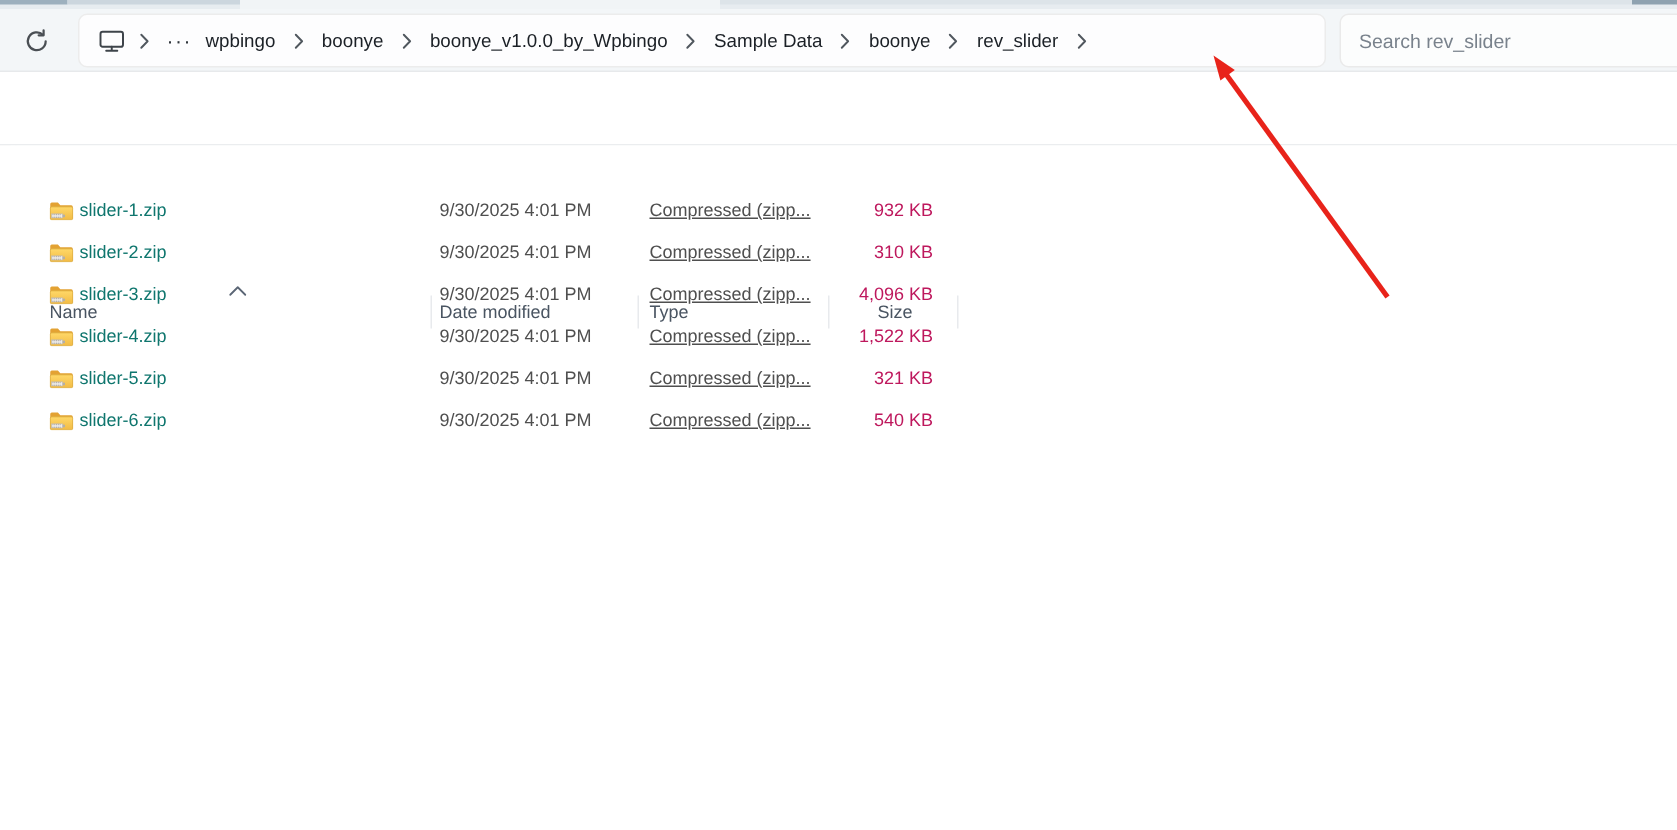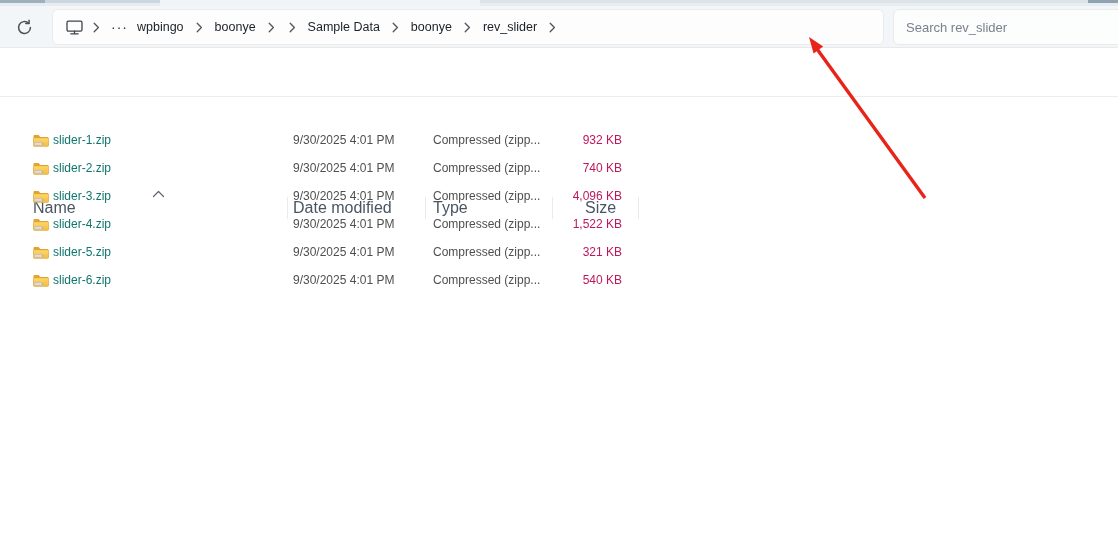--- a/index.html
+++ b/index.html
@@ -50,29 +50,29 @@
   .tool-group { position:absolute; top:58px; height:32px; display:flex; align-items:center; gap:6px; padding:0 8px; border-radius:4px; cursor:pointer; }
   .tool-label { font-size:13px; color:#1b1b1b; }
   .more-dots { font-size:13px; font-weight:bold; letter-spacing:2px; color:#1f1f1f; }
 
   
   .left-rail { left:0; top:97px; width:7px; height:456px; background:#f0f0f0; }
   .rail-thumb { left:0; top:394px; width:5px; height:136px; background:#8d8d8d; }
   .rail-sep { left:10px; top:97px; width:1px; height:456px; background:#f0f1f3; }
 
   
-  .col-head { position:absolute; top:100px; height:22px; display:flex; align-items:center; font-size:16px; color:#4a5562; cursor:pointer; white-space:nowrap; }
+  .col-head { position:absolute; top:100px; height:22px; display:flex; align-items:center; font-size:12px; color:#4a5562; cursor:pointer; white-space:nowrap; }
   .col-div { position:absolute; top:100px; width:1px; height:22px; background:#e8eaed; }
   .sort-caret { left:152px; top:93px; }
   .file-row { position:absolute; left:24px; width:612px; height:28px; cursor:pointer; border-radius:3px; }
   .cell { position:absolute; top:0; height:28px; display:flex; align-items:center; font-size:12px; white-space:nowrap; }
   .c-icon { left:9px; }
   .c-name { left:29px; color:#0f766e; }
   .c-date { left:269px; color:#4f4f4f; }
-  .c-type { left:409px; color:#4f4f4f; }
+  .c-type { left:409px; color:#4f4f4f;text-decoration:underline; }
   .c-size { left:516px; width:82px; justify-content:flex-end; color:#be185d; }
 
   .arrow-layer { left:0; top:0; width:1118px; height:553px; pointer-events:none; z-index:50; }
 </style>
 </head>
 <body>
 
 <svg width="0" height="0" style="position:absolute">
   <defs>
     <linearGradient id="goldGrad" x1="0" y1="0" x2="0" y2="1">
@@ -116,20 +116,21 @@
       <svg width="7" height="11" viewBox="0 0 7 11">
           <path d="M1.2 1.2 l4.2 4.3 -4.2 4.3" fill="none" stroke="#50575e" stroke-width="1.3" stroke-linecap="round" stroke-linejoin="round"></path>
         </svg>
     </span>
     <span class="crumb">boonye</span>
     <span class="bc-sep">
       <svg width="7" height="11" viewBox="0 0 7 11">
           <path d="M1.2 1.2 l4.2 4.3 -4.2 4.3" fill="none" stroke="#50575e" stroke-width="1.3" stroke-linecap="round" stroke-linejoin="round"></path>
         </svg>
     </span>
+    <span class="crumb">boonye_v1.0.0_by_Wpbingo</span>
     <span class="bc-sep">
       <svg width="7" height="11" viewBox="0 0 7 11">
           <path d="M1.2 1.2 l4.2 4.3 -4.2 4.3" fill="none" stroke="#50575e" stroke-width="1.3" stroke-linecap="round" stroke-linejoin="round"></path>
         </svg>
     </span>
     <span class="crumb">Sample Data</span>
     <span class="bc-sep">
       <svg width="7" height="11" viewBox="0 0 7 11">
           <path d="M1.2 1.2 l4.2 4.3 -4.2 4.3" fill="none" stroke="#50575e" stroke-width="1.3" stroke-linecap="round" stroke-linejoin="round"></path>
         </svg>
@@ -259,21 +260,21 @@
           <path d="M0.5 2 a1 1 0 0 1 1-1 h4.1 l1.6 1.9 h7.3 a1 1 0 0 1 1 1 v7.1 a1 1 0 0 1-1 1 h-13 a1 1 0 0 1-1-1 z" fill="#e3a233"></path>
           <rect x="0.5" y="3.9" width="15" height="8.6" rx="1" fill="url(#goldGrad)" stroke="#d9a93c" stroke-width="0.5"></rect>
           <rect x="1.4" y="8.6" width="7.4" height="2.7" fill="#efedea" stroke="#bdb9b4" stroke-width="0.4"></rect>
           <path d="M2.3 8.6 v2.7 M3.5 8.6 v2.7 M4.7 8.6 v2.7 M5.9 8.6 v2.7 M7.1 8.6 v2.7" stroke="#9a958f" stroke-width="0.45" stroke-dasharray="0.9 0.9"></path>
           <rect x="8.8" y="9.1" width="1.5" height="1.7" fill="#b3afa9"></rect>
         </svg>
     </span>
     <span class="cell c-name">slider-2.zip</span>
     <span class="cell c-date">9/30/2025 4:01 PM</span>
     <span class="cell c-type">Compressed (zipp...</span>
-    <span class="cell c-size">740 KB</span>
+    <span class="cell c-size">310 KB</span>
   </div>
 
   <div class="file-row" style="top:85px">
     <span class="cell c-icon">
       <svg width="16" height="13" viewBox="0 0 16 13">
           <path d="M0.5 2 a1 1 0 0 1 1-1 h4.1 l1.6 1.9 h7.3 a1 1 0 0 1 1 1 v7.1 a1 1 0 0 1-1 1 h-13 a1 1 0 0 1-1-1 z" fill="#e3a233"></path>
           <rect x="0.5" y="3.9" width="15" height="8.6" rx="1" fill="url(#goldGrad)" stroke="#d9a93c" stroke-width="0.5"></rect>
           <rect x="1.4" y="8.6" width="7.4" height="2.7" fill="#efedea" stroke="#bdb9b4" stroke-width="0.4"></rect>
           <path d="M2.3 8.6 v2.7 M3.5 8.6 v2.7 M4.7 8.6 v2.7 M5.9 8.6 v2.7 M7.1 8.6 v2.7" stroke="#9a958f" stroke-width="0.45" stroke-dasharray="0.9 0.9"></path>
           <rect x="8.8" y="9.1" width="1.5" height="1.7" fill="#b3afa9"></rect>

